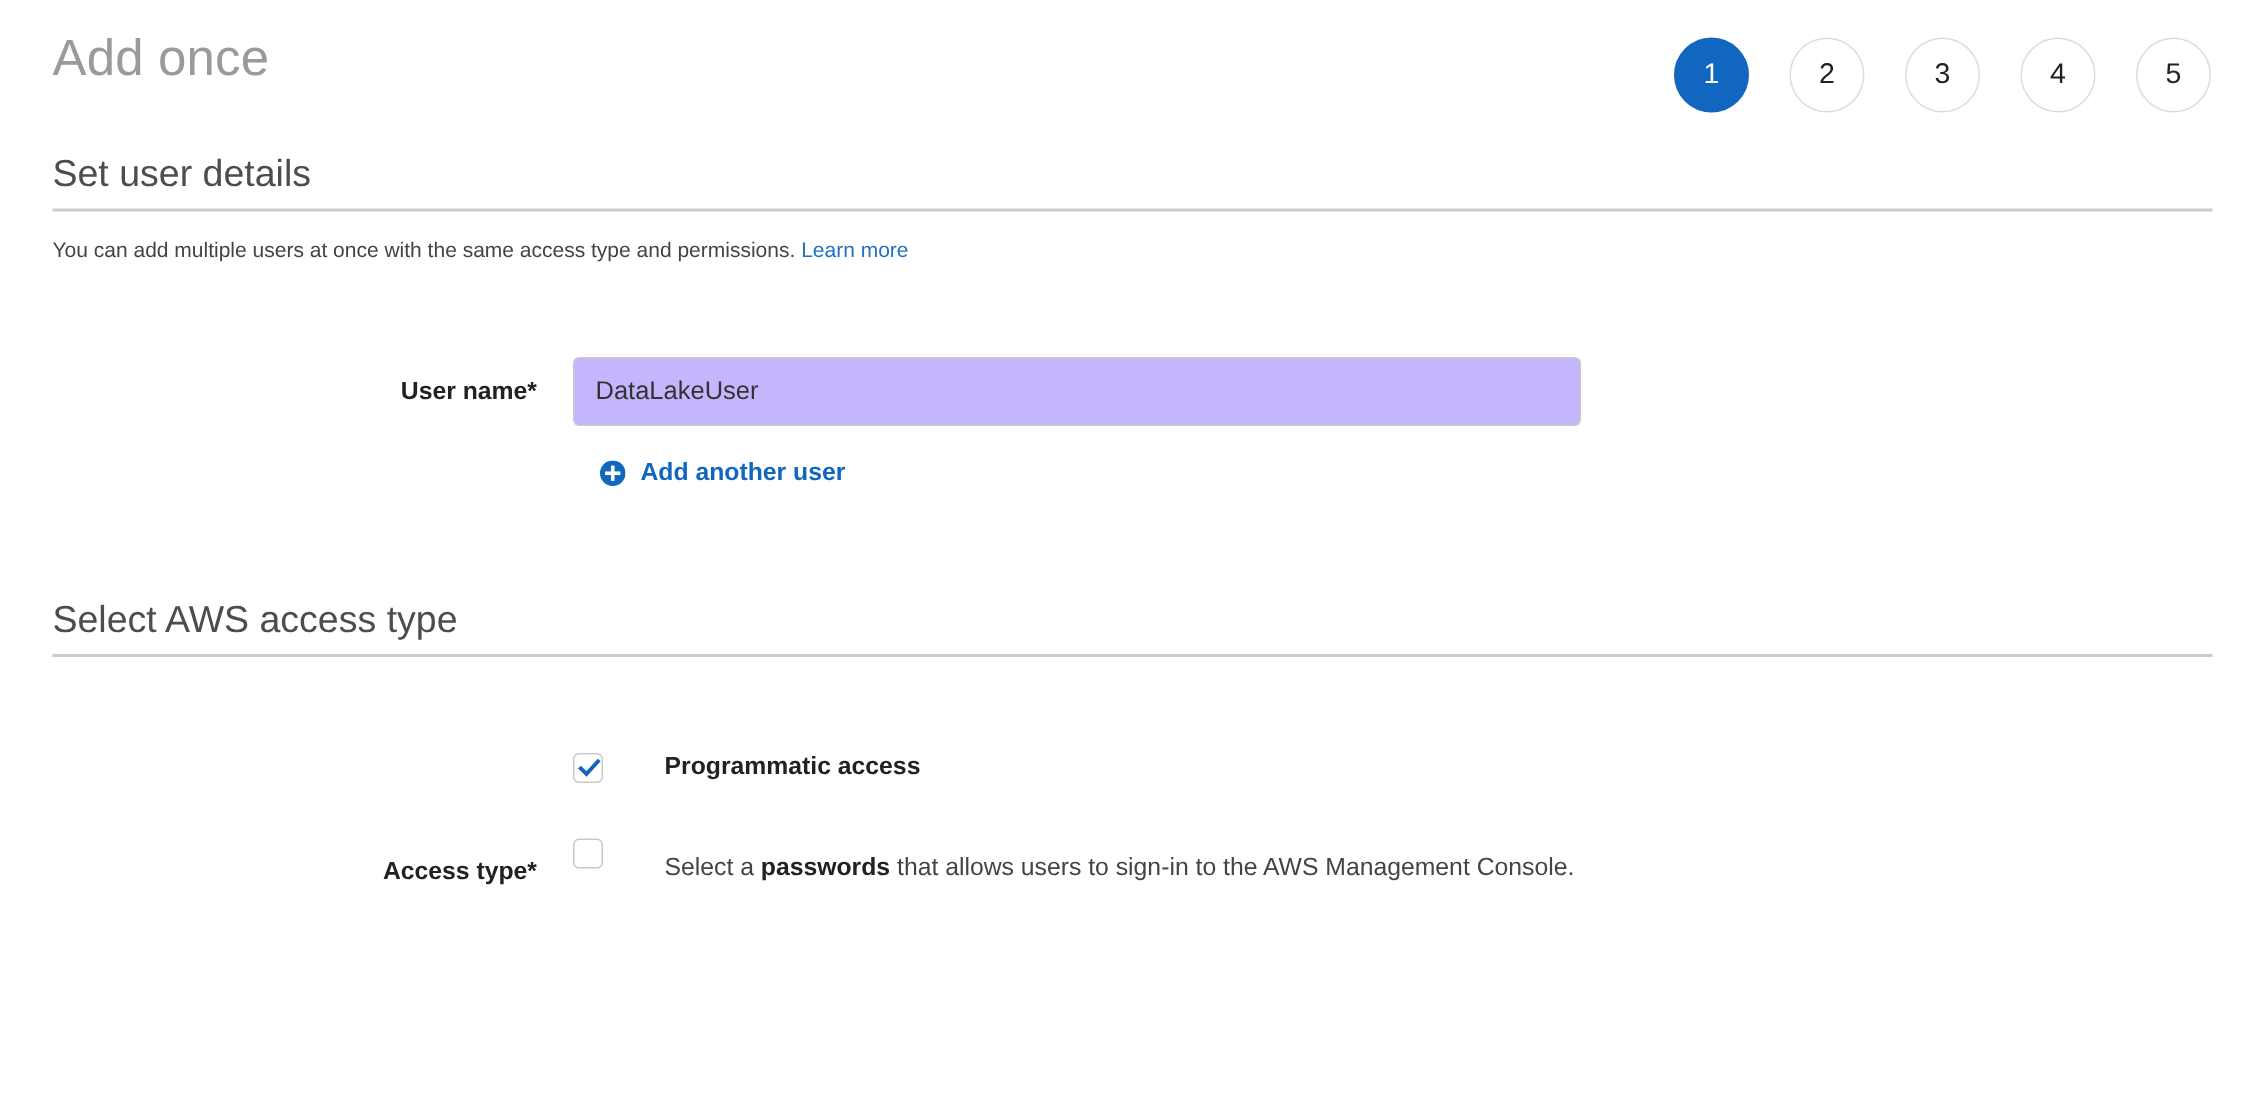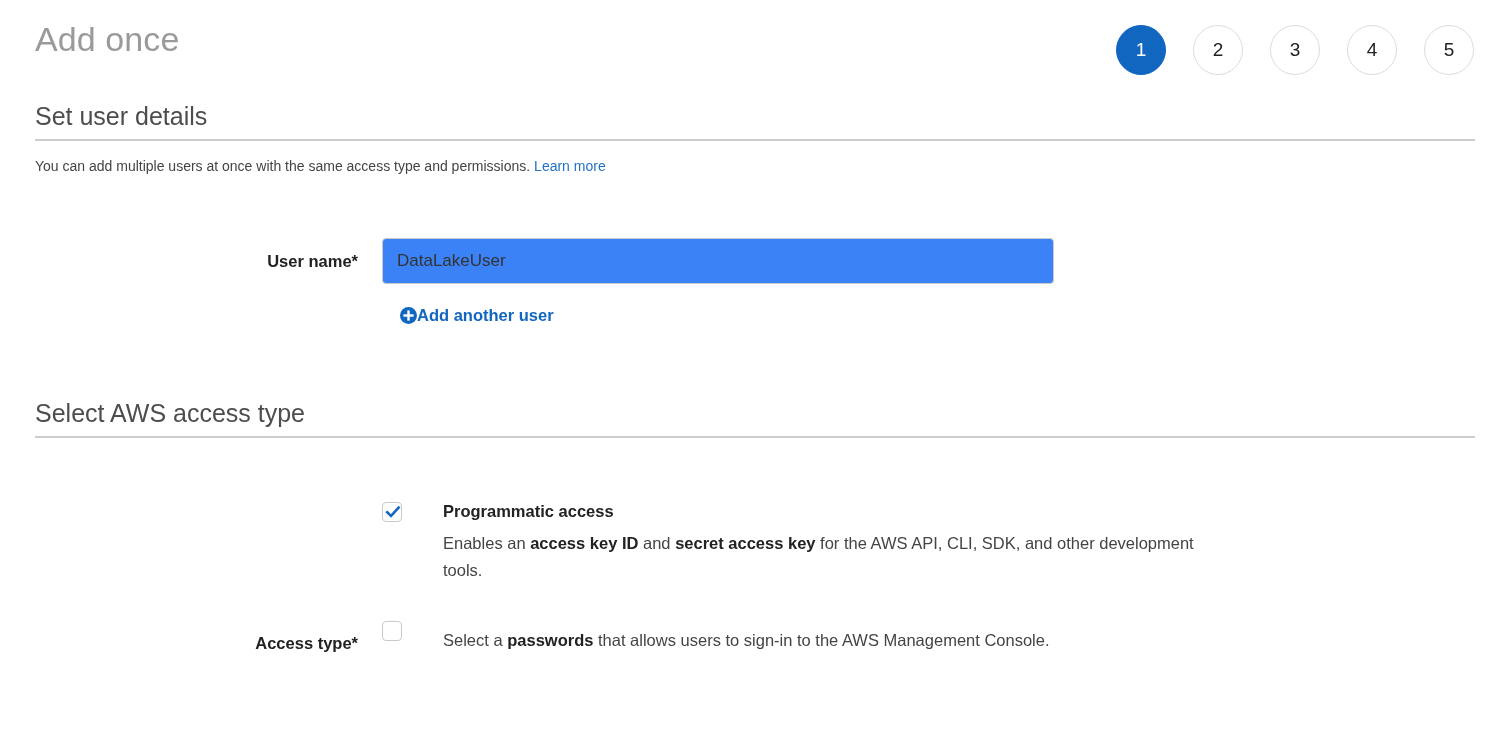--- a/index.html
+++ b/index.html
@@ -120,31 +120,31 @@
   .text-input {
     width: 672px;
     height: 46px;
     box-sizing: border-box;
     border: 1px solid #c9c9c9;
     border-radius: 4px;
     padding: 0 14px;
     font-family: "Liberation Sans", sans-serif;
     font-size: 17px;
     color: #333333;
-    background: #3b82f6;
+    background: #c4b5fd;
     outline: none;
   }
   .text-input::placeholder { color: #999999; }
 
   .add-link-row {
     position: absolute;
     left: 400px;
     display: flex;
     align-items: center;
-    gap: 0;
+    gap: 10px;
     font-size: 16.5px;
     font-weight: bold;
     color: #1166c0;
     cursor: pointer;
   }
   .plus-icon {
     width: 17px;
     height: 17px;
     display: inline-block;
     flex: 0 0 auto;
@@ -262,21 +262,20 @@
       <div class="checkbox-block">
         <div class="checkbox checked">
           <span class="check">
             <svg width="16" height="16" viewBox="0 0 16 16" xmlns="http://www.w3.org/2000/svg">
               <path d="M2.2 8.3 L6.0 12.0 L13.6 3.6" stroke="#1166c0" stroke-width="2.6" fill="none" stroke-linecap="square" stroke-linejoin="miter"></path>
             </svg>
           </span>
         </div>
         <div class="check-texts">
           <div class="check-title">Programmatic access</div>
-          <div class="check-desc"><span>Enables an </span><b>access key ID</b><span> and </span><b>secret access key</b><span> for the AWS API, CLI, SDK, and other development tools.</span></div>
         </div>
       </div>
 
       <div class="checkbox-block" style="margin-top:35px;">
         <div class="checkbox">
           
         </div>
         <div class="check-texts">
           <div class="check-desc"><span>Select a </span><b>passwords</b><span> that allows users to sign-in to the AWS Management Console.</span></div>
         </div>

